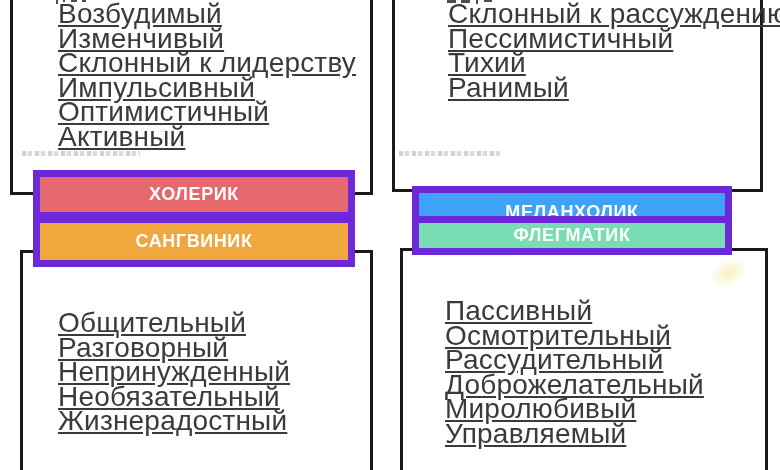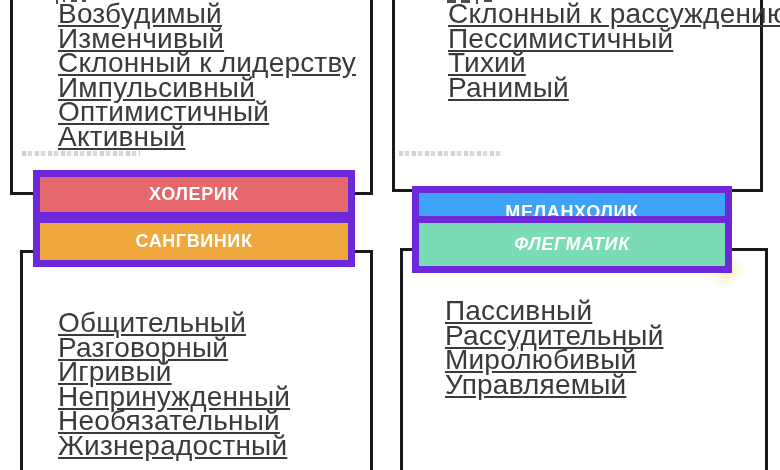--- a/index.html
+++ b/index.html
@@ -69,43 +69,44 @@
     </div>
   <div class="traits" style="left:448px; top:2px;">
       <div class="trait-line">Склонный к рассуждению</div>
       <div class="trait-line">Пессимистичный</div>
       <div class="trait-line">Тихий</div>
       <div class="trait-line">Ранимый</div>
     </div>
   <div class="traits" style="left:58px;  top:311px;">
       <div class="trait-line">Общительный</div>
       <div class="trait-line">Разговорный</div>
-      <div class="trait-line">Игривый</div>
       <div class="trait-line">Непринужденный</div>
       <div class="trait-line">Необязательный</div>
       <div class="trait-line">Жизнерадостный</div>
     </div>
   <div class="traits" style="left:445px; top:299px;">
       <div class="trait-line">Пассивный</div>
+      <div class="trait-line">Осмотрительный</div>
       <div class="trait-line">Рассудительный</div>
+      <div class="trait-line">Доброжелательный</div>
       <div class="trait-line">Миролюбивый</div>
       <div class="trait-line">Управляемый</div>
     </div>
 
   <div class="wm" style="left:22px;  top:151px; width:118px;"></div>
   <div class="wm" style="left:399px; top:151px; width:104px;"></div>
 
   <div class="smudge"></div>
 
   <div class="banner" style="left: 33px; top: 170px; width: 322px; height: 49px; background-color: rgb(229, 105, 108);">
     <span>ХОЛЕРИК</span>
   </div>
   <div class="banner" style="left: 33px; top: 216px; width: 322px; height: 51px; background-color: rgb(240, 167, 62);">
     <span>САНГВИНИК</span>
   </div>
   <div class="banner" style="left: 412px; top: 170px; width: 320px; height: 52px; background-color: rgb(62, 163, 246); margin-top: 16px;">
     <span>МЕЛАНХОЛИК</span>
   </div>
-  <div class="banner" style="left: 412px; top: 216px; width: 320px; height: 57px; background-color: rgb(121, 220, 181); font-style: italic;">
+  <div class="banner" style="left: 412px; top: 216px; width: 320px; height: 39px; background-color: rgb(121, 220, 181);">
     <span>ФЛЕГМАТИК</span>
   </div>
 
 </div>
 
 </body></html>

